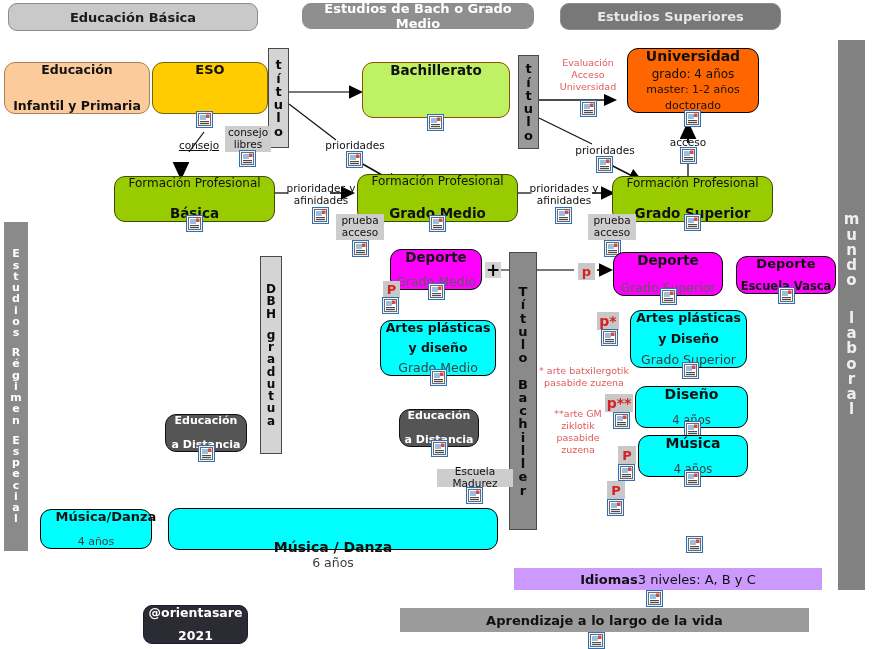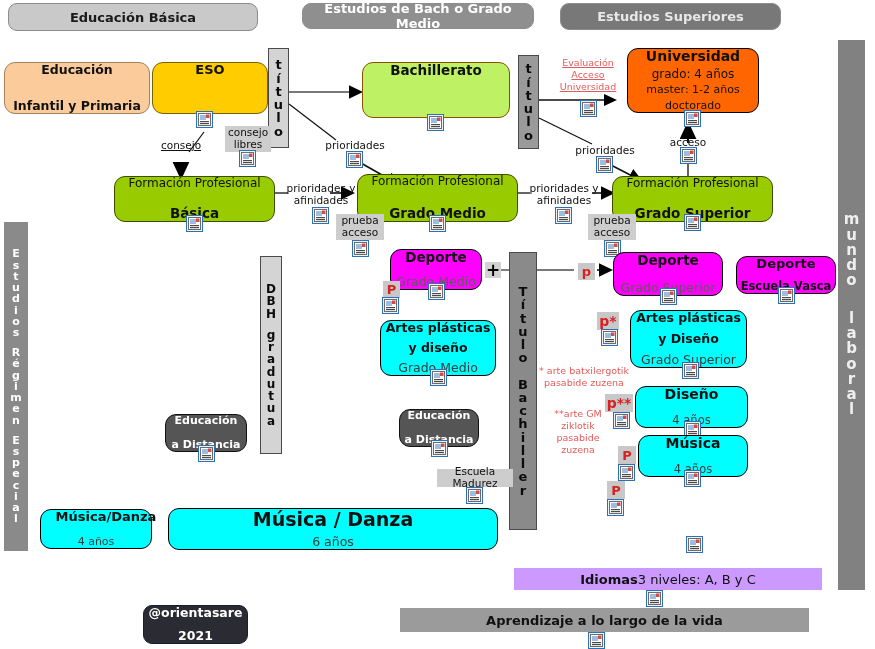--- a/index.html
+++ b/index.html
@@ -218,21 +218,21 @@
   <div class="abs vbar vbar-mid" style="left:518px;top:55px;width:21px;height:94px;font-size:13px;">
     <span>t</span>
       <span>í</span>
       <span>t</span>
       <span>u</span>
       <span>l</span>
       <span>o</span>
 
   </div>
 
-  <div class="abs rednote" style="left:553px;top:57px;width:70px;text-decoration:underline;">
+  <div class="abs rednote" style="left:553px;top:57px;width:70px;">
     <span>Evaluación Acceso Universidad</span>
   </div>
   <div class="docicon" style="left:580px;top:100px;">
     <svg viewBox="0 0 17 17">
         <rect x="0.5" y="0.5" width="16" height="16" fill="#eef3fb" stroke="#2f6fb5"></rect>
         <rect x="2.5" y="2.5" width="12" height="12" fill="#fff" stroke="#6b6b6b"></rect>
         <rect x="4" y="4" width="6" height="5" fill="#9bbde0"></rect>
         <rect x="4" y="10" width="9" height="1.2" fill="#4a4a4a"></rect>
         <rect x="4" y="12" width="9" height="1.2" fill="#4a4a4a"></rect>
         <rect x="10" y="3.5" width="3.5" height="3.5" fill="#d14b4b"></rect>
@@ -263,21 +263,21 @@
     <svg viewBox="0 0 17 17">
         <rect x="0.5" y="0.5" width="16" height="16" fill="#eef3fb" stroke="#2f6fb5"></rect>
         <rect x="2.5" y="2.5" width="12" height="12" fill="#fff" stroke="#6b6b6b"></rect>
         <rect x="4" y="4" width="6" height="5" fill="#9bbde0"></rect>
         <rect x="4" y="10" width="9" height="1.2" fill="#4a4a4a"></rect>
         <rect x="4" y="12" width="9" height="1.2" fill="#4a4a4a"></rect>
         <rect x="10" y="3.5" width="3.5" height="3.5" fill="#d14b4b"></rect>
       </svg>
   </div>
 
-  <div class="abs lab" style="left:154px;top:139px;width:54px;text-decoration:underline;">
+  <div class="abs lab" style="left:172px;top:139px;width:54px;text-decoration:underline;">
     <span>consejo</span>
   </div>
 
   <div class="abs chip" style="left:225px;top:126px;width:46px;height:26px;flex-direction:column;">
     <span>consejo libres</span>
   </div>
   <div class="docicon" style="left:239px;top:150px;">
     <svg viewBox="0 0 17 17">
         <rect x="0.5" y="0.5" width="16" height="16" fill="#eef3fb" stroke="#2f6fb5"></rect>
         <rect x="2.5" y="2.5" width="12" height="12" fill="#fff" stroke="#6b6b6b"></rect>
@@ -693,21 +693,21 @@
         <rect x="10" y="3.5" width="3.5" height="3.5" fill="#d14b4b"></rect>
       </svg>
   </div>
 
   <div class="abs node n-cyan" style="left:40px;top:509px;width:112px;height:40px;font-size:11px;">
     <div class="t1" style="font-size:13px;padding-left:20px;">Música/Danza</div>
     <div class="t2" style="color:#3d3d3d;">4 años</div>
   </div>
 
   <div class="abs node n-cyan" style="left:168px;top:508px;width:330px;height:42px;font-size:12px;">
-    <div class="t1" style="font-size:19px;">Música / Danza</div>
+    <div class="t1" style="font-size:14px;margin-top:31px;">Música / Danza</div>
     <div class="t2" style="color:#3d3d3d;font-size:12.5px;">6 años</div>
   </div>
 
   <div class="abs node n-black" style="left:143px;top:605px;width:105px;height:39px;font-size:12.5px;">
     <div class="t1">@orientasare</div>
     <div class="t1">2021</div>
   </div>
 
   <div class="abs barwide bar-idiomas" style="left:514px;top:568px;width:308px;height:22px;">
     <b>Idiomas</b>

